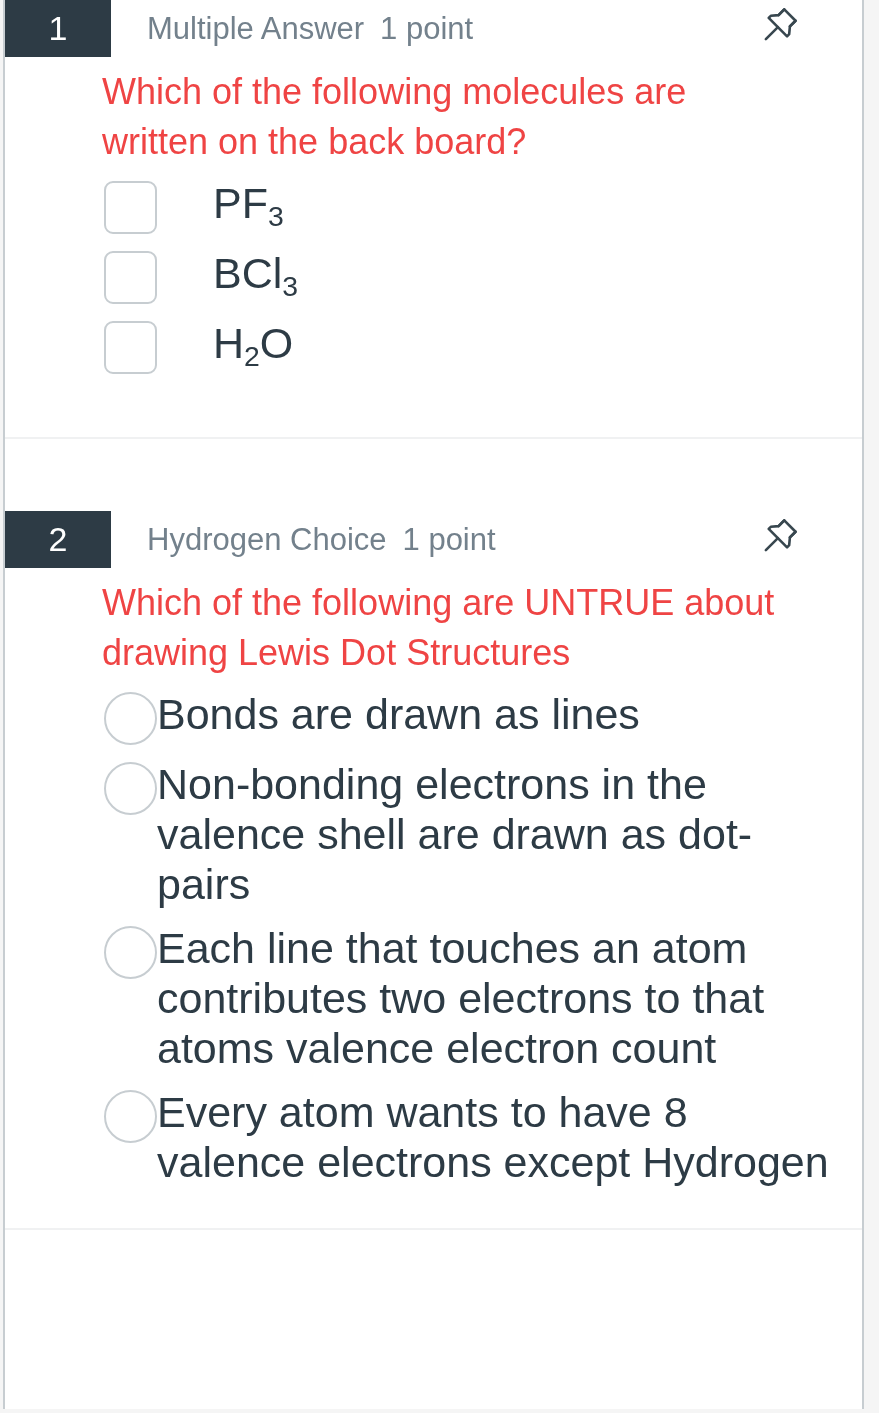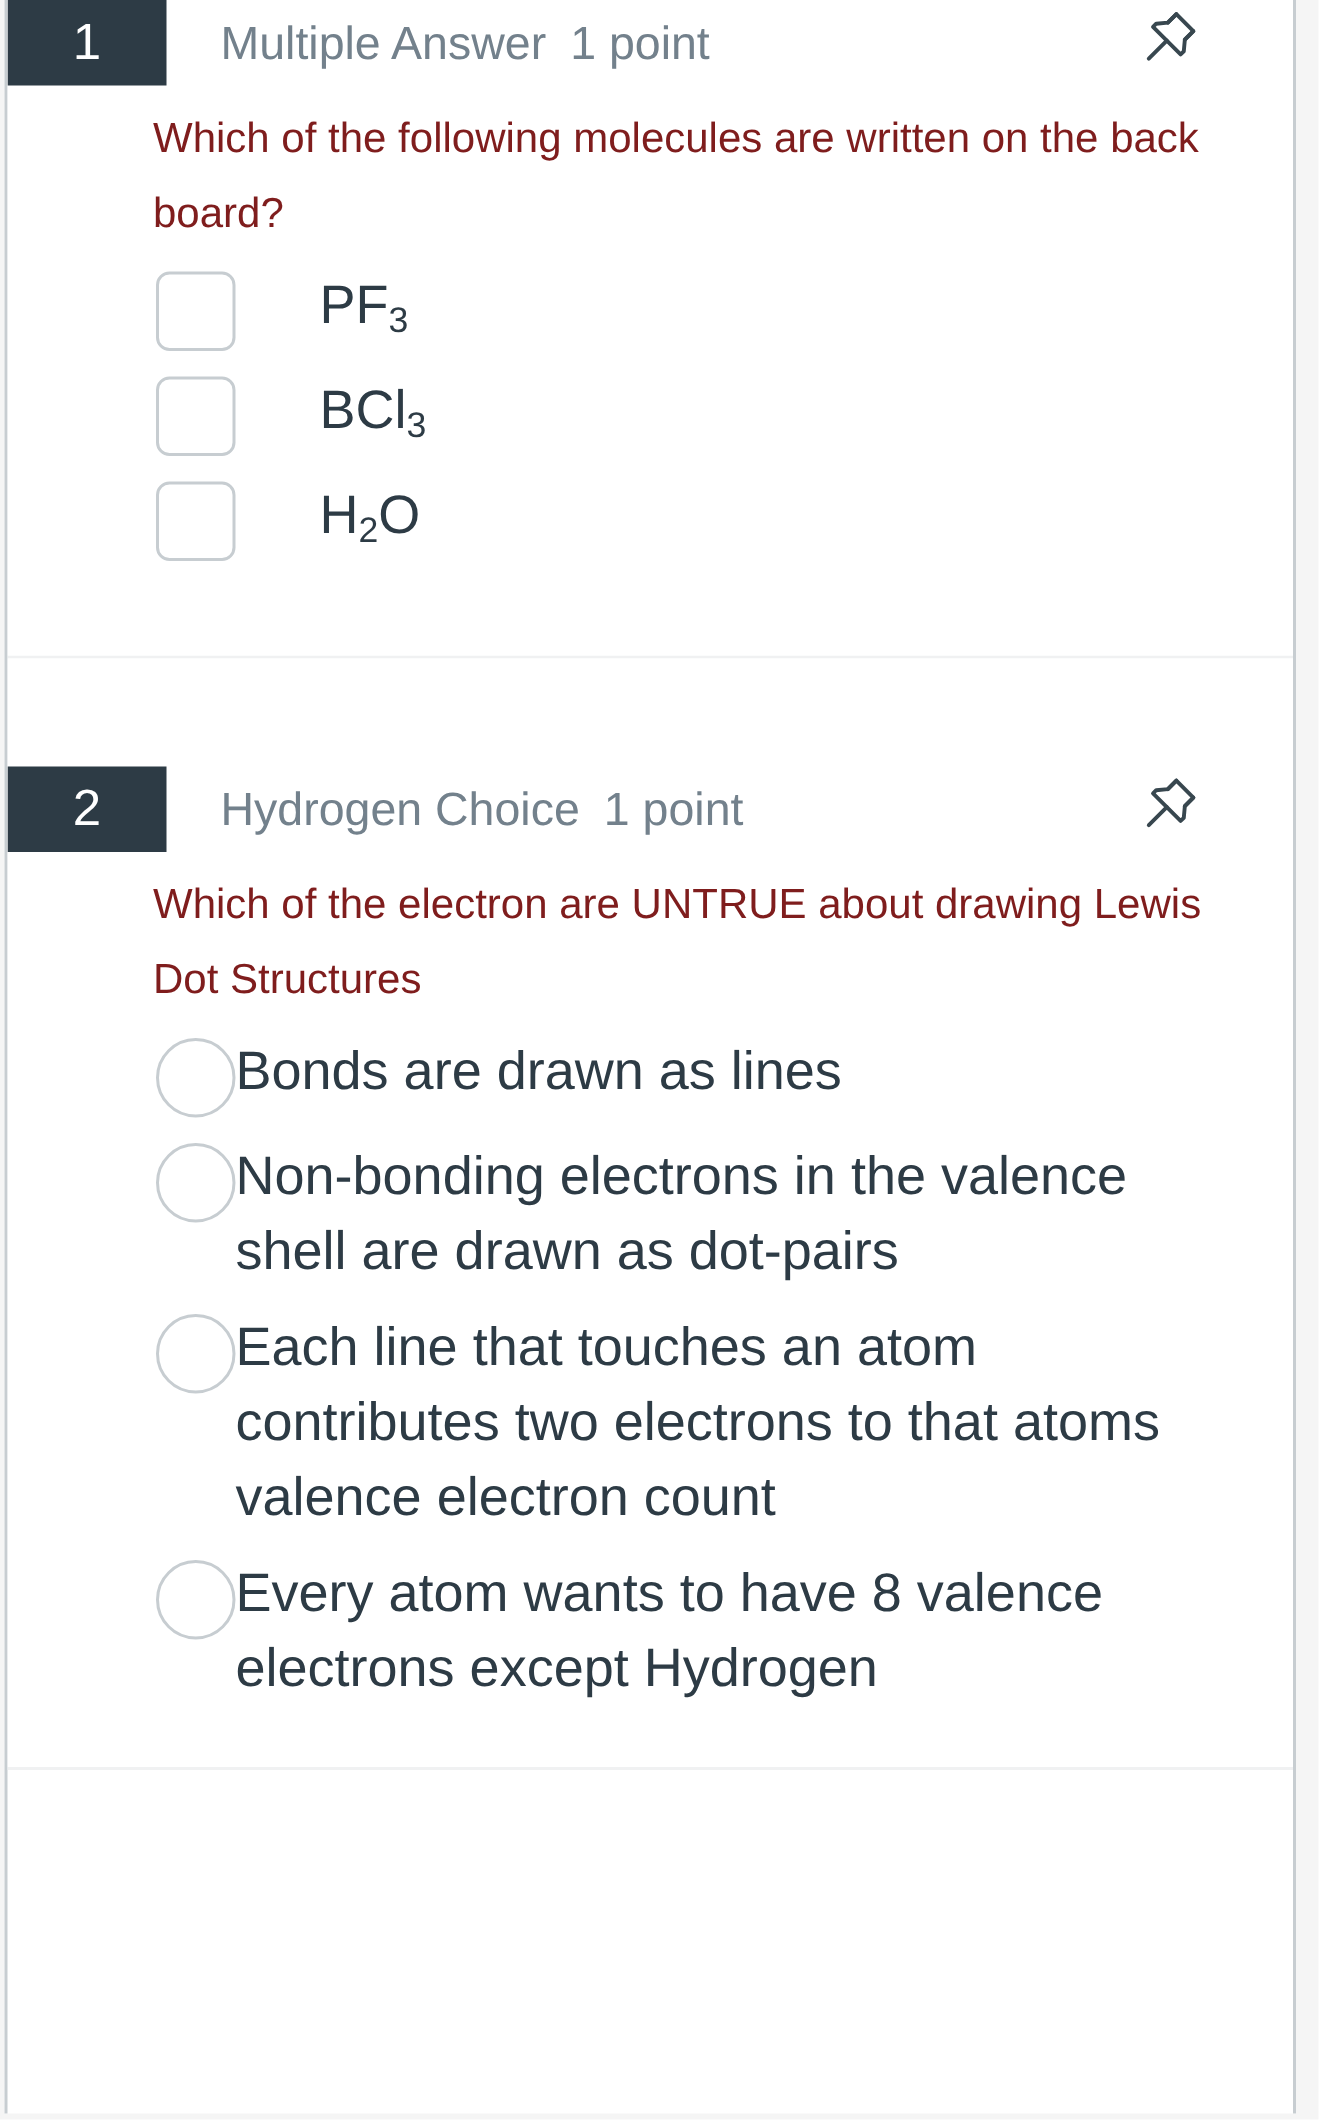--- a/index.html
+++ b/index.html
@@ -90,22 +90,22 @@
   .q-pin svg {
     display: block;
     width: 48px;
     height: 48px;
   }
 
   .q-body {
     padding: 0 0 0 0;
   }
   .q-text {
-    color: #7f1d1d;
-    font-size: 28px;
+    color: #ef4444;
+    font-size: 36px;
     line-height: 50px;
     margin: 0;
     padding: 10px 60px 4px 97px;
     font-weight: 400;
   }
 
   .q-options {
     padding: 0 0 0 0;
     margin: 0;
     list-style: none;
@@ -124,21 +124,21 @@
     background: #ffffff;
     box-sizing: border-box;
     margin-top: 3px;
     cursor: pointer;
   }
   .ctrl.checkbox { border-radius: 9px; }
   .ctrl.radio { border-radius: 50%; }
 
   .opt-text {
     color: #2d3b45;
-    font-size: 36px;
+    font-size: 43px;
     line-height: 50px;
     font-weight: 400;
     padding-left: 0;
   }
   .q1 .opt-text { margin-left: 56px; }
   .q2 .opt-text { }
   .opt-text sub {
     font-size: 0.66em;
     line-height: 0;
     vertical-align: -0.28em;
@@ -211,21 +211,21 @@
               <path d="M16 7 L32 7 L32 15 L37 21 L37 24 L11 24 L11 21 L16 15 Z"></path>
               <path d="M24 24 L24 41"></path>
               <path d="M16 7 L16 15"></path>
               <path d="M32 7 L32 15"></path>
             </g>
           </svg>
         </div>
       </div>
 
       <div class="q-body">
-        <p class="q-text">Which of the electron are UNTRUE about drawing Lewis Dot Structures</p>
+        <p class="q-text">Which of the following are UNTRUE about drawing Lewis Dot Structures</p>
         <ul class="q-options">
           <li class="q-option">
             <span class="ctrl radio"></span>
             <span class="opt-text">Bonds are drawn as lines</span>
           </li>
           <li class="q-option">
             <span class="ctrl radio"></span>
             <span class="opt-text">Non-bonding electrons in the valence shell are drawn as dot-pairs</span>
           </li>
           <li class="q-option">

